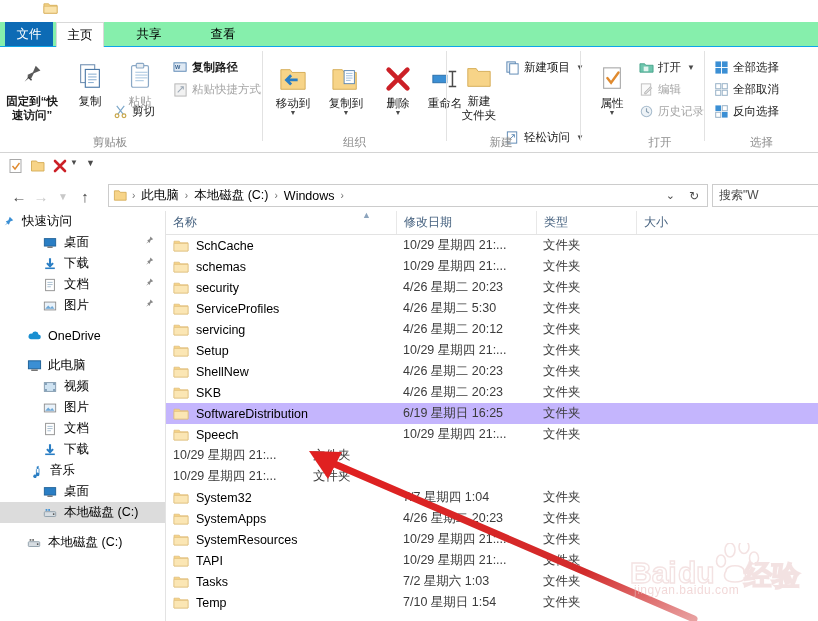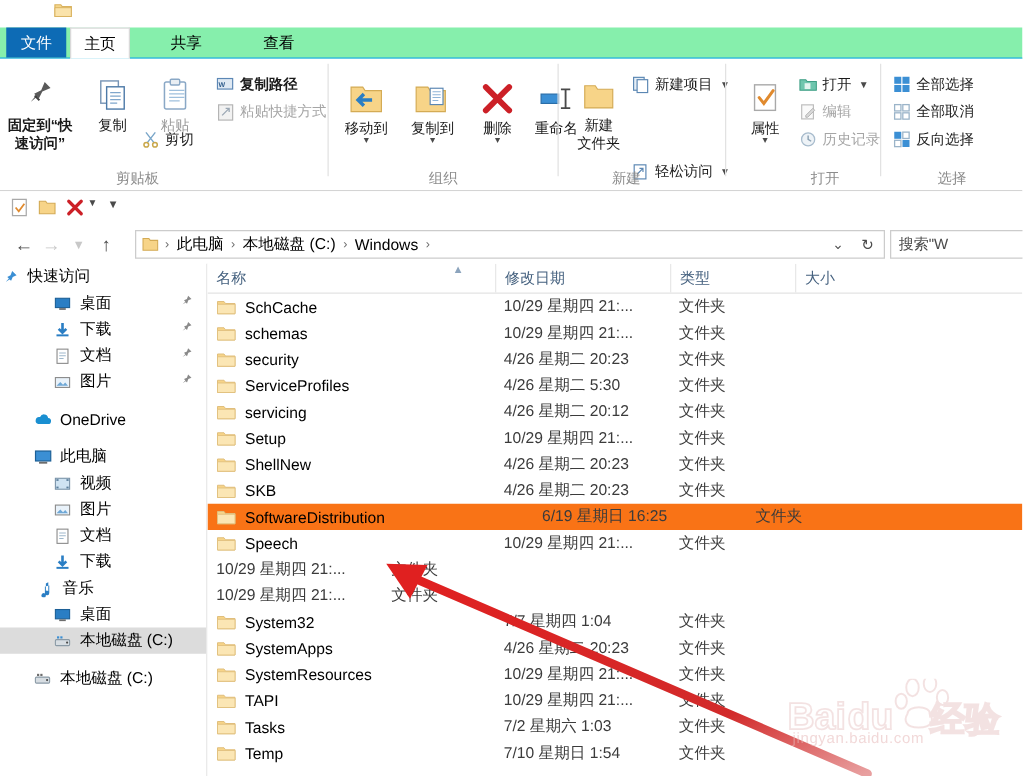--- a/index.html
+++ b/index.html
@@ -118,21 +118,21 @@
   }
   .col+.col{border-left:1px solid #e8e8e8;}
   .sortmark{
     position:absolute;left:196px;top:-1px;font-size:9px;color:#8ca4bd;
   }
   .rows{position:relative;}
   .row{
     height:21px;display:flex;align-items:center;font-size:12.5px;color:#000;
     white-space:nowrap;cursor:default;
   }
-  .row.sel{background:#f97316;justify-content:space-between;}
+  .row.sel{background:#c4b5fd;}
   .c-name{width:230px;display:flex;align-items:center;padding-left:7px;box-sizing:border-box;overflow:hidden;}
   .c-date{width:140px;padding-left:7px;box-sizing:border-box;color:#3b3b3b;overflow:hidden;}
   .c-type{width:100px;padding-left:7px;box-sizing:border-box;color:#3b3b3b;}
   .c-size{width:90px;padding-left:7px;box-sizing:border-box;color:#3b3b3b;}
   .fico{width:16px;height:16px;flex:0 0 16px;margin-right:7px;}
 
   
   .arrow{position:absolute;left:0;top:0;width:818px;height:621px;pointer-events:none;}
   .wm{
     position:absolute;right:6px;bottom:4px;width:186px;height:74px;

